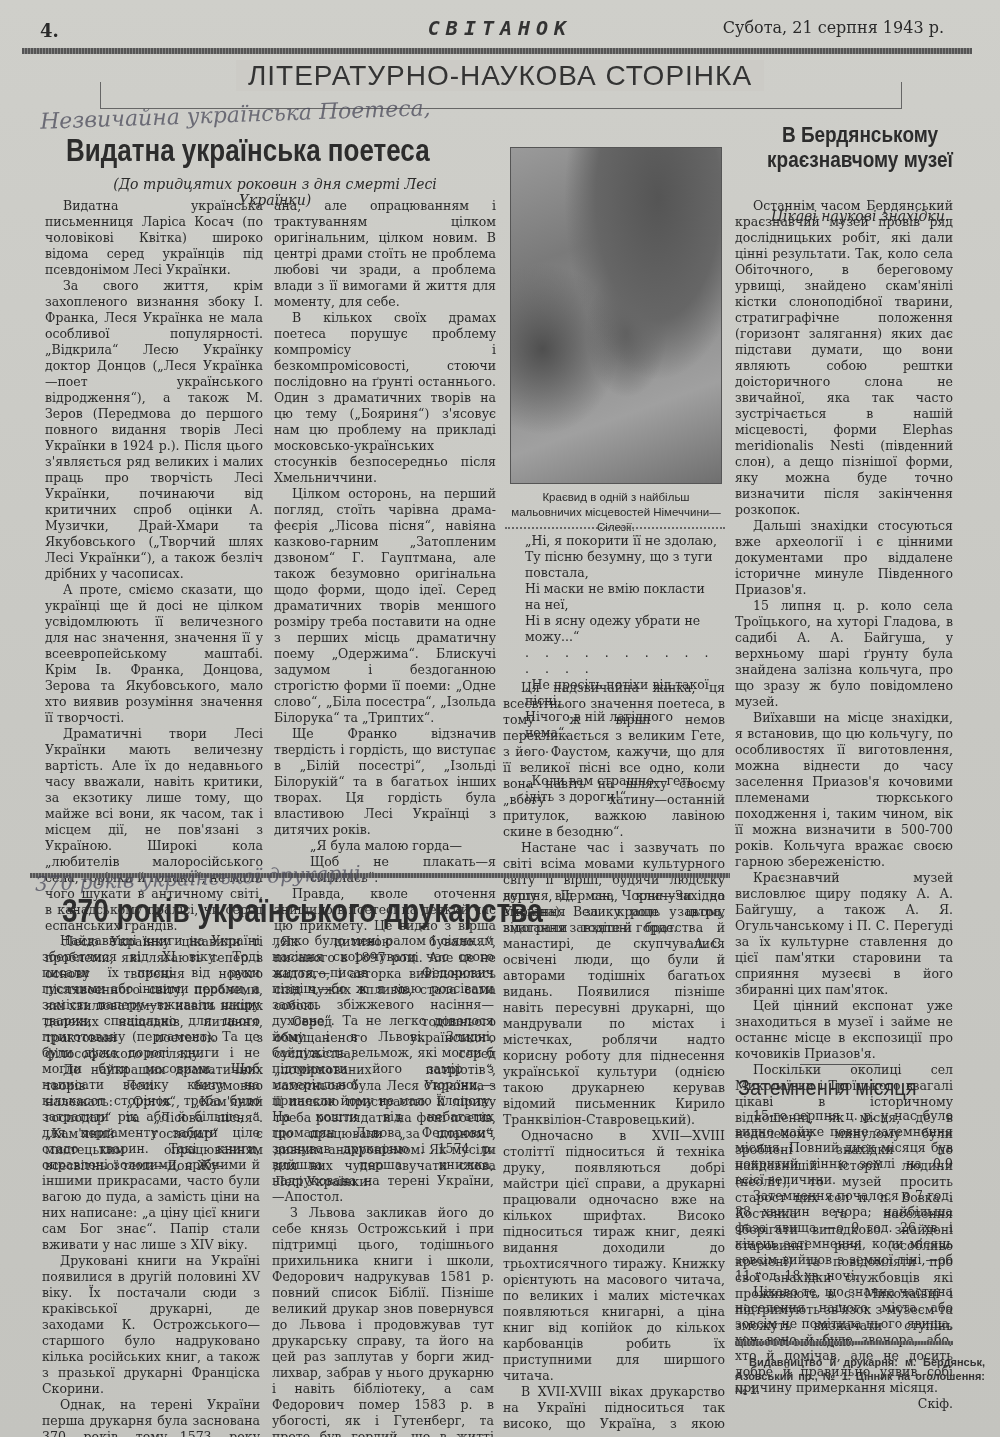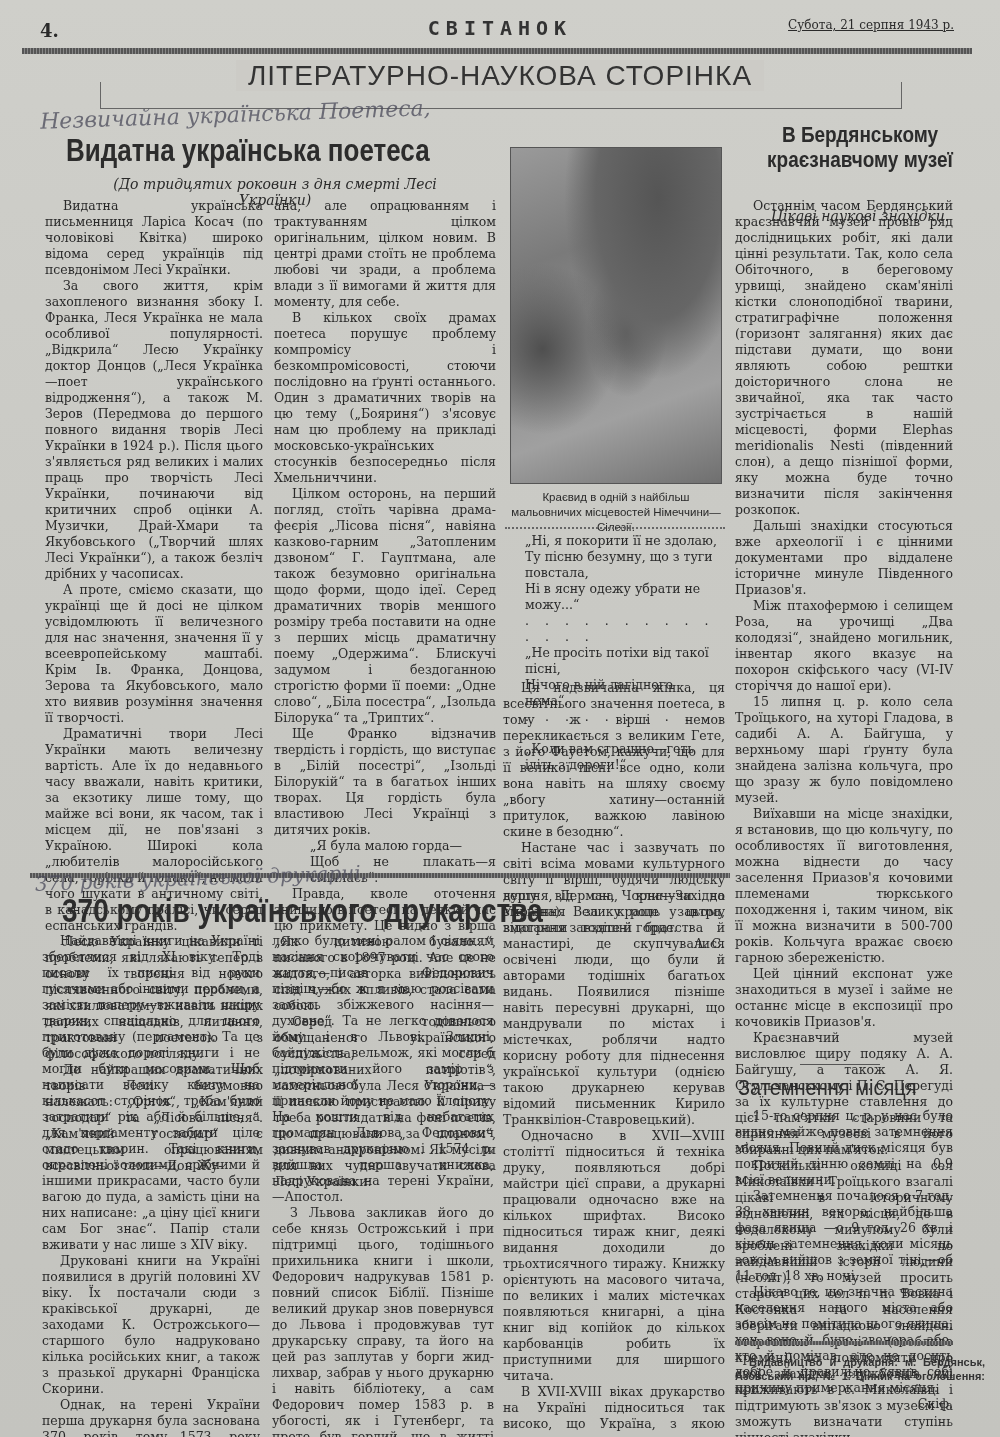--- a/index.html
+++ b/index.html
@@ -2,22 +2,22 @@
 <html><head>
 <meta charset="utf-8">
 <style>
   html,body{margin:0;padding:0;}
   body{width:1000px;height:1437px;background:#c9c9c4;overflow:hidden;position:relative;
        font-family:"DejaVu Serif","Liberation Serif",serif;color:#2a2a2a;}
   .page{position:absolute;left:0;top:0;width:1000px;height:1437px;
         background:linear-gradient(180deg,#cfcfca 0%,#c8c8c3 50%,#c4c4bf 100%);}
   .hdr-num{position:absolute;left:40px;top:20px;font-size:18px;font-weight:bold;}
   .hdr-title{position:absolute;left:0;width:1000px;top:16px;text-align:center;font-size:20px;
-             letter-spacing:6px;font-family:"DejaVu Sans Mono","Liberation Mono",monospace;font-weight:bold;color:#333;}
-  .hdr-date{position:absolute;right:46px;top:18px;font-size:12px;text-decoration:underline;}
+             letter-spacing:6px;font-family:"DejaVu Sans Mono","Liberation Mono",monospace;font-weight:bold;color:#333;font-style:italic;}
+  .hdr-date{position:absolute;right:56px;top:18px;font-size:16px;}
   .rule{position:absolute;height:6px;background:repeating-linear-gradient(90deg,#555 0 2px,#888 2px 3px);}
   .section-box{position:absolute;left:100px;top:82px;width:800px;height:26px;border:1px solid #666;border-top:none;}
   .section-title{position:absolute;left:0;width:1000px;top:60px;text-align:center;font-size:28px;
                  font-family:"Liberation Sans","DejaVu Sans",sans-serif;letter-spacing:1px;color:#333;}
   .section-title span{background:#cccbc6;padding:0 12px;}
   .handwriting{position:absolute;font-family:"DejaVu Serif",serif;font-style:italic;color:#4a4a5a;opacity:.75;
                transform:rotate(-2deg);}
   .headline{position:absolute;font-family:"Liberation Sans","DejaVu Sans",sans-serif;font-weight:bold;color:#2c2c2c;
             transform:scaleY(1.2);transform-origin:left top;}
   .subhead{position:absolute;font-style:italic;font-size:14px;}
@@ -83,20 +83,21 @@
     <p>Серед тодішнього обміщаненого українського суспільства, серед „поміркованих патріотів“, самотньою була Леся Українка з її палкою пристрастю. Її лірику треба розглядати на фоні поетів, що працювали „за планом“, дивним анахронізмом. Як мусіли для них чудно звучати слова Лесі Українки:</p>
   </div>
 
   <div class="photo"></div>
   <div class="caption">Краєвид в одній з найбільш мальовничих місцевостей Німеччини—Сілезії.</div>
   <div class="wavy"></div>
 
   <div class="poem">
     <span class="l">„Ні, я покорити її не здолаю,</span>
     <span class="l">Ту пісню безумну, що з туги повстала,</span>
+    <span class="l">Ні маски не вмію покласти на неї,</span>
     <span class="l">Ні в ясну одежу убрати не можу...“</span>
     <span class="dots">. . . . . . . . . . . . . .</span>
     <span class="l">„Не просіть потіхи від такої пісні,</span>
     <span class="l">Нічого в ній лагідного нема“.</span>
     <span class="dots">. . . . . . . . . . . . . .</span>
     <span class="l">„Коли вам страшно—геть ідіть з дороги!“</span>
   </div>
 
   <div class="col" style="left:503px;top:680px;width:222px;">
     <p>Ця надзвичайна жінка, ця всесвітнього значення поетеса, в тому ж вірші немов перекликається з великим Гете, з його Фаустом, кажучи, що для її великої пісні все одно, коли вона навіть на шляху своєму „вбогу хатину—останній притулок, важкою лавіною скине в безодню“.</p>
@@ -129,25 +130,24 @@
 
   <div class="headline" style="left:740px;top:122px;width:240px;text-align:center;font-size:19px;line-height:22px;transform:scaleY(1.15);">
     <div>В Бердянському</div>
     <div>краєзнавчому музеї</div>
   </div>
   <div class="subhead" style="left:740px;top:176px;width:240px;text-align:center;margin-top:32px;">Цікаві наукові знахідки.</div>
 
   <div class="col" style="left:735px;top:198px;width:218px;">
     <p>Останнім часом Бердянський краєзнавчий музей провів ряд дослідницьких робіт, які дали цінні результати. Так, коло села Обіточного, в береговому урвищі, знайдено скам'янілі кістки слоноподібної тварини, стратиграфічне положення (горизонт залягання) яких дає підстави думати, що вони являють собою рештки доісторичного слона не звичайної, яка так часто зустрічається в нашій місцевості, форми Elephas meridionalis Nesti (південний слон), а дещо пізнішої форми, яку можна буде точно визначити після закінчення розкопок.</p>
     <p>Дальші знахідки стосуються вже археології і є цінними документами про віддалене історичне минуле Південного Приазов'я.</p>
-    <p>Між птахофермою і селищем Роза, на урочищі „Два колодязі“, знайдено могильник, інвентар якого вказує на похорон скіфського часу (VI-IV сторіччя до нашої ери).</p>
     <p>15 липня ц. р. коло села Троїцького, на хуторі Гладова, в садибі А. А. Байгуша, у верхньому шарі ґрунту була знайдена залізна кольчуга, про що зразу ж було повідомлено музей.</p>
     <p>Виїхавши на місце знахідки, я встановив, що цю кольчугу, по особливостях її виготовлення, можна віднести до часу заселення Приазов'я кочовими племенами тюркського походження і, таким чином, вік її можна визначити в 500-700 років. Кольчуга вражає своєю гарною збереженістю.</p>
+    <p>Краєзнавчий музей висловлює щиру подяку А. А. Байгушу, а також А. Я. Огульчанському і П. С. Перегуді за їх культурне ставлення до цієї пам'ятки старовини та сприяння музеєві в його збиранні цих пам'яток.</p>
     <p>Цей цінний експонат уже знаходиться в музеї і займе не останнє місце в експозиції про кочовиків Приазов'я.</p>
-    <p>Краєзнавчий музей висловлює щиру подяку А. А. Байгушу, а також А. Я. Огульчанському і П. С. Перегуді за їх культурне ставлення до цієї пам'ятки старовини та сприяння музеєві в його збиранні цих пам'яток.</p>
     <p>Поскільки околиці сел Миколаївки і Троїцького взагалі цікаві в історичному відношенні, як місця, де в недалекому минулому були зроблені знахідки по найдавнішій історії людини (неоліт), то музей просить старост цих сел п. п. Вовка і Костенка та населення зберігати випадково знайдені старовинні речі (особливо кремені) та повідомляти про свої знахідки службовців які проживають в с. Миколаївці і підтримують зв'язок з музеєм та зможуть визначати ступінь цінності знахідки.</p>
 
   </div>
 
   <div class="thin-rule" style="left:800px;top:1064px;width:80px;"></div>
 
   <div class="headline" style="left:738px;top:1075px;font-size:20px;font-weight:normal;transform:scaleY(1.1);">Затемнення місяця</div>
   <div class="col" style="left:735px;top:1108px;width:218px;">
     <p>15-го серпня ц. р. у нас було видно майже повне затемнення місяця. Повний диск місяця був покритий тінню землі на 0,9 всієї величини.</p>
     <p>Затемнення почалося о 7 год. 38 хвилин вечора; найбільша фаза явища —о 9 год. 26 хв. і кінець затемнення, коли місяць зовсім вийшов з земної тіні,—об 11 год. 18 хв. ночі.</p>

